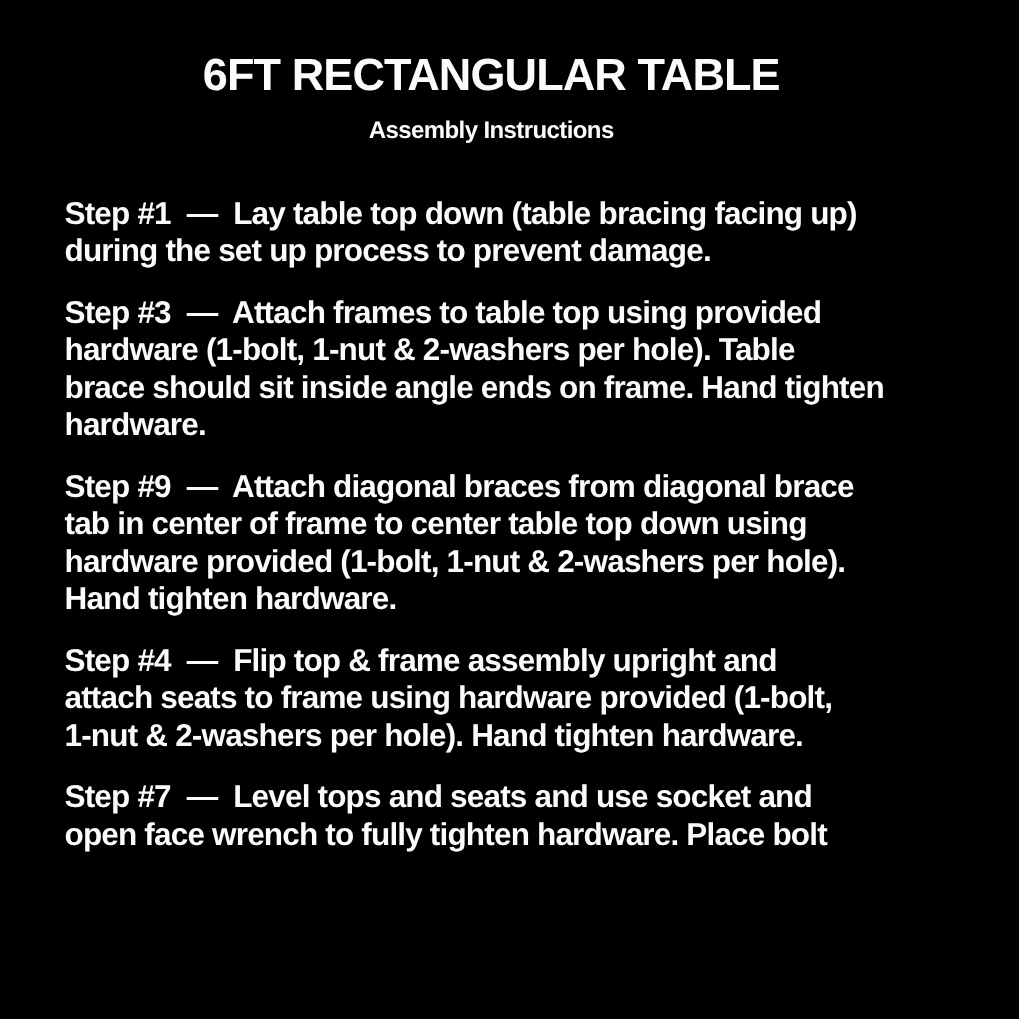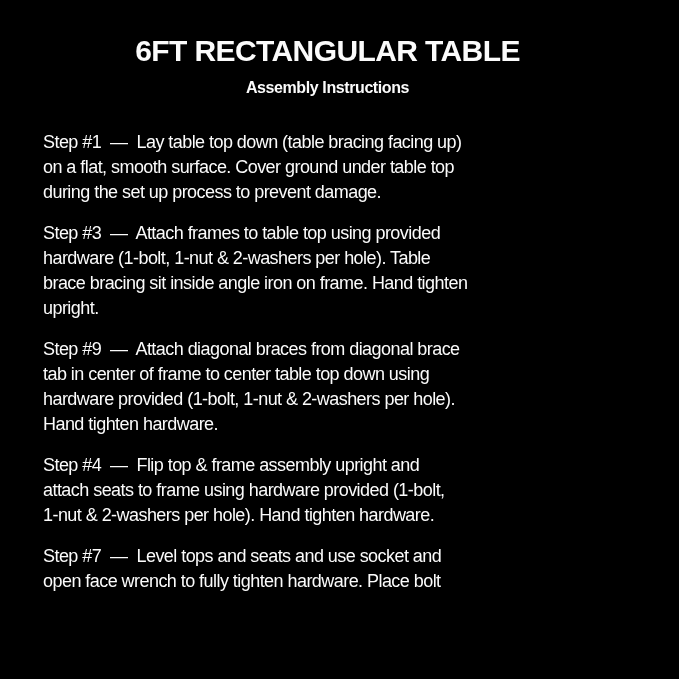--- a/index.html
+++ b/index.html
@@ -40,48 +40,47 @@
     white-space: pre;
   }
   .steps {
     margin-top: 28px;
   }
   .step {
     margin-bottom: 16px;
   }
   .line {
     display: block;
-    font-size: 18px;
+    font-size: 21px;
     line-height: 25px;
-    font-weight: 400;
+    font-weight: 700;
     letter-spacing: -0.55px;
     white-space: pre;
   }
 </style>
 </head>
 <body>
 
 <div class="poster">
 
   <div class="title">6FT RECTANGULAR TABLE</div>
   <div class="subtitle">Assembly Instructions</div>
 
   <div class="steps">
 
     <div class="step">
       <span class="line">Step #1  —  Lay table top down (table bracing facing up)</span>
-      <span class="line">on a flat, smooth surface. Cover ground under table top</span>
       <span class="line">during the set up process to prevent damage.</span>
     </div>
 
     <div class="step">
       <span class="line">Step #3  —  Attach frames to table top using provided</span>
       <span class="line">hardware (1-bolt, 1-nut &amp; 2-washers per hole). Table</span>
-      <span class="line">brace bracing sit inside angle iron on frame. Hand tighten</span>
-      <span class="line">upright.</span>
+      <span class="line">brace should sit inside angle ends on frame. Hand tighten</span>
+      <span class="line">hardware.</span>
     </div>
 
     <div class="step">
       <span class="line">Step #9  —  Attach diagonal braces from diagonal brace</span>
       <span class="line">tab in center of frame to center table top down using</span>
       <span class="line">hardware provided (1-bolt, 1-nut &amp; 2-washers per hole).</span>
       <span class="line">Hand tighten hardware.</span>
     </div>
 
     <div class="step">

